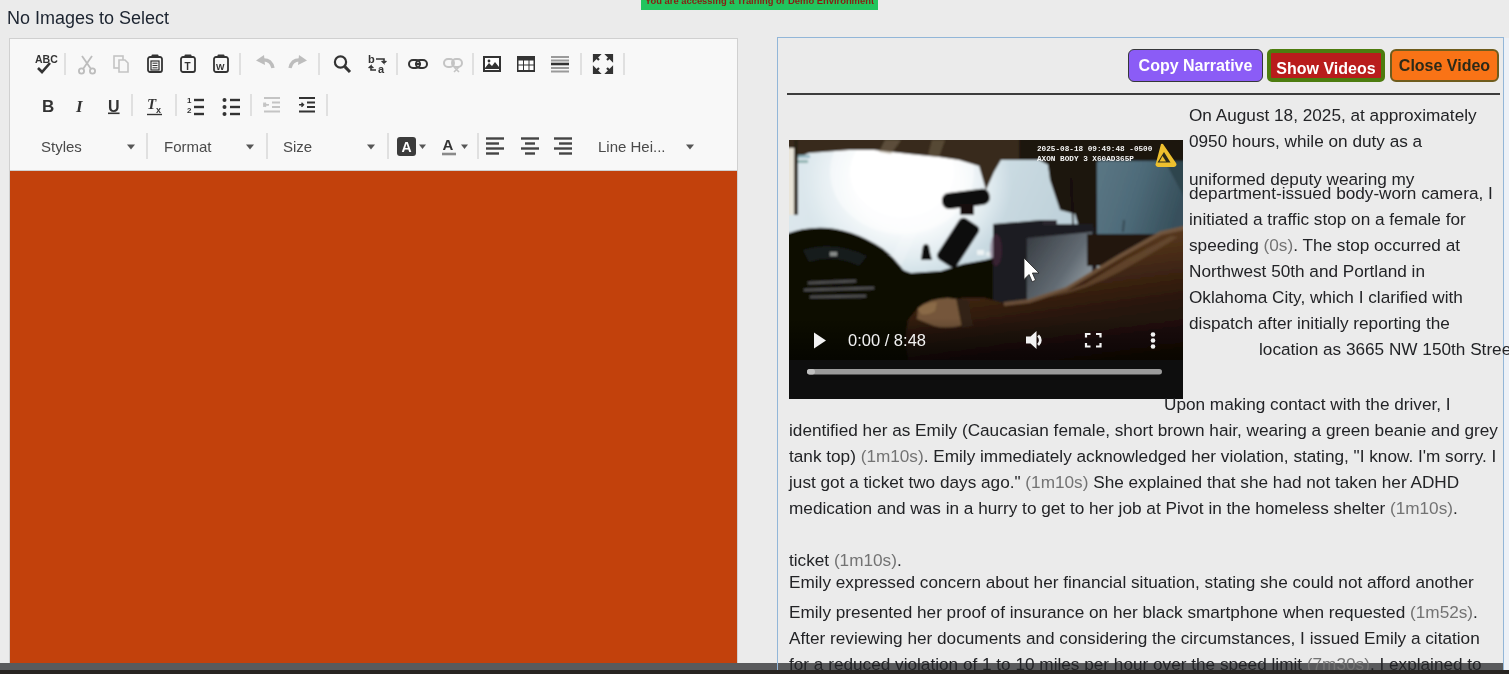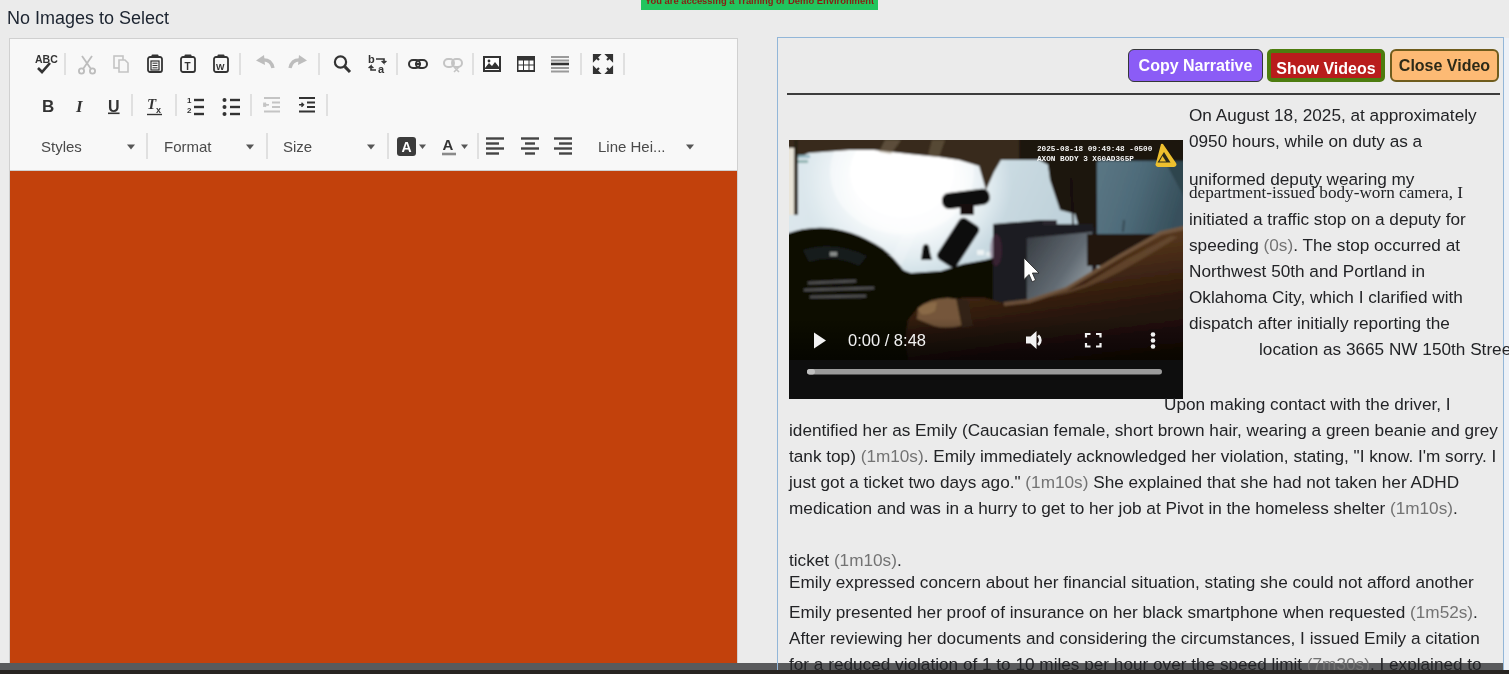--- a/index.html
+++ b/index.html
@@ -251,21 +251,21 @@
     </g>
   </svg>
   </div>
 </div>
 
 <div class="abs" style="left:777px;top:37px;width:727px;height:645px;border:1px solid #92b6d8;box-sizing:border-box;z-index:11;pointer-events:none;"></div>
 <div class="abs" style="left:1504px;top:38px;width:5px;height:632px;background:#edf1f7;z-index:11;"></div>
 
 <div class="abs" style="left:1128px;top:49px;width:135px;height:33px;background:#8b5cf6;border:1px solid #36373a;border-radius:6px;box-sizing:border-box;color:#ffffff;font-weight:bold;font-size:16px;text-align:center;line-height:31px;z-index:12;">Copy Narrative</div>
 <div class="abs" style="left:1267px;top:49px;width:118px;height:33px;background:#b91c1c;border:4px solid #4d7c0f;border-radius:5px;box-sizing:border-box;color:#ffffff;font-weight:bold;font-size:16px;text-align:center;line-height:31px;z-index:12;">Show Videos</div>
-<div class="abs" style="left:1390px;top:49px;width:109px;height:33px;background:#fdba74;border:2px solid #6f5c1d;border-radius:6px;box-sizing:border-box;color:#2c2a18;font-weight:bold;font-size:16px;text-align:center;line-height:29px;z-index:12;">Close Video</div>
+<div class="abs" style="left:1390px;top:49px;width:109px;height:33px;background:#f97316;border:2px solid #6f5c1d;border-radius:6px;box-sizing:border-box;color:#2c2a18;font-weight:bold;font-size:16px;text-align:center;line-height:29px;z-index:12;">Close Video</div>
 
 <div class="abs" style="left:787px;top:93px;width:713px;height:2px;background:#3c3c3c;z-index:12;"></div>
 
 <div class="abs" style="left:789px;top:140px;width:394px;height:259px;z-index:12;" id="videobox">
 <svg width="394" height="259" viewBox="0 0 394 259">
   <defs>
     <radialGradient id="sun" cx="0.5" cy="0.5" r="0.5">
       <stop offset="0" stop-color="#ffffff" stop-opacity="1"></stop>
       <stop offset="0.5" stop-color="#ffffff" stop-opacity="0.9"></stop>
       <stop offset="0.8" stop-color="#f4f9fb" stop-opacity="0.5"></stop>
@@ -405,22 +405,22 @@
   <path d="M 375 12 L 381.5 22.5 L 368.5 22.5 Z" fill="#2a2a1a"></path>
   <path d="M 373.5 16 L 377 21.5 L 370.5 21.5 Z" fill="#eec02e"></path>
 
   <path d="M 235 118 L 235 139.5 L 240 134.5 L 243.2 141.8 L 246.6 140.2 L 243.4 133 L 250 133 Z" fill="#ffffff" stroke="#222" stroke-width="0.8"></path>
 </svg>
 </div>
 
 <div class="ln" style="left:1189px;top:102px;text-align:right;">On August 18, 2025, at approximately</div>
 <div class="ln" style="left:1189px;top:128px;">0950 hours, while on duty as a</div>
 <div class="ln" style="left:1189px;top:166px;">uniformed deputy wearing my</div>
-<div class="ln" style="left:1189px;top:180px;font-family:Liberation Serif, serif;">department-issued body-worn camera, I</div>
-<div class="ln" style="left:1189px;top:206px;">initiated a traffic stop on a deputy for</div>
+<div class="ln" style="left:1189px;top:180px;">department-issued body-worn camera, I</div>
+<div class="ln" style="left:1189px;top:206px;">initiated a traffic stop on a female for</div>
 <div class="ln" style="left:1189px;top:232px;">speeding <span class="lk">(0s)</span>. The stop occurred at</div>
 <div class="ln" style="left:1189px;top:258px;">Northwest 50th and Portland in</div>
 <div class="ln" style="left:1189px;top:284px;">Oklahoma City, which I clarified with</div>
 <div class="ln" style="left:1189px;top:310px;">dispatch after initially reporting the</div>
 <div class="ln" style="left:1239px;top:336px;margin-left:20px;">location as 3665 NW 150th Street <span class="lk">(0s)</span>.</div>
 
 <div class="ln" style="left:1164px;top:391px;">Upon making contact with the driver, I</div>
 <div class="ln" style="left:789px;top:417px;">identified her as Emily (Caucasian female, short brown hair, wearing a green beanie and grey</div>
 <div class="ln" style="left:789px;top:443px;">tank top) <span class="lk">(1m10s)</span>. Emily immediately acknowledged her violation, stating, "I know. I'm sorry. I</div>
 <div class="ln" style="left:789px;top:469px;">just got a ticket two days ago." <span class="lk">(1m10s)</span> She explained that she had not taken her ADHD</div>

